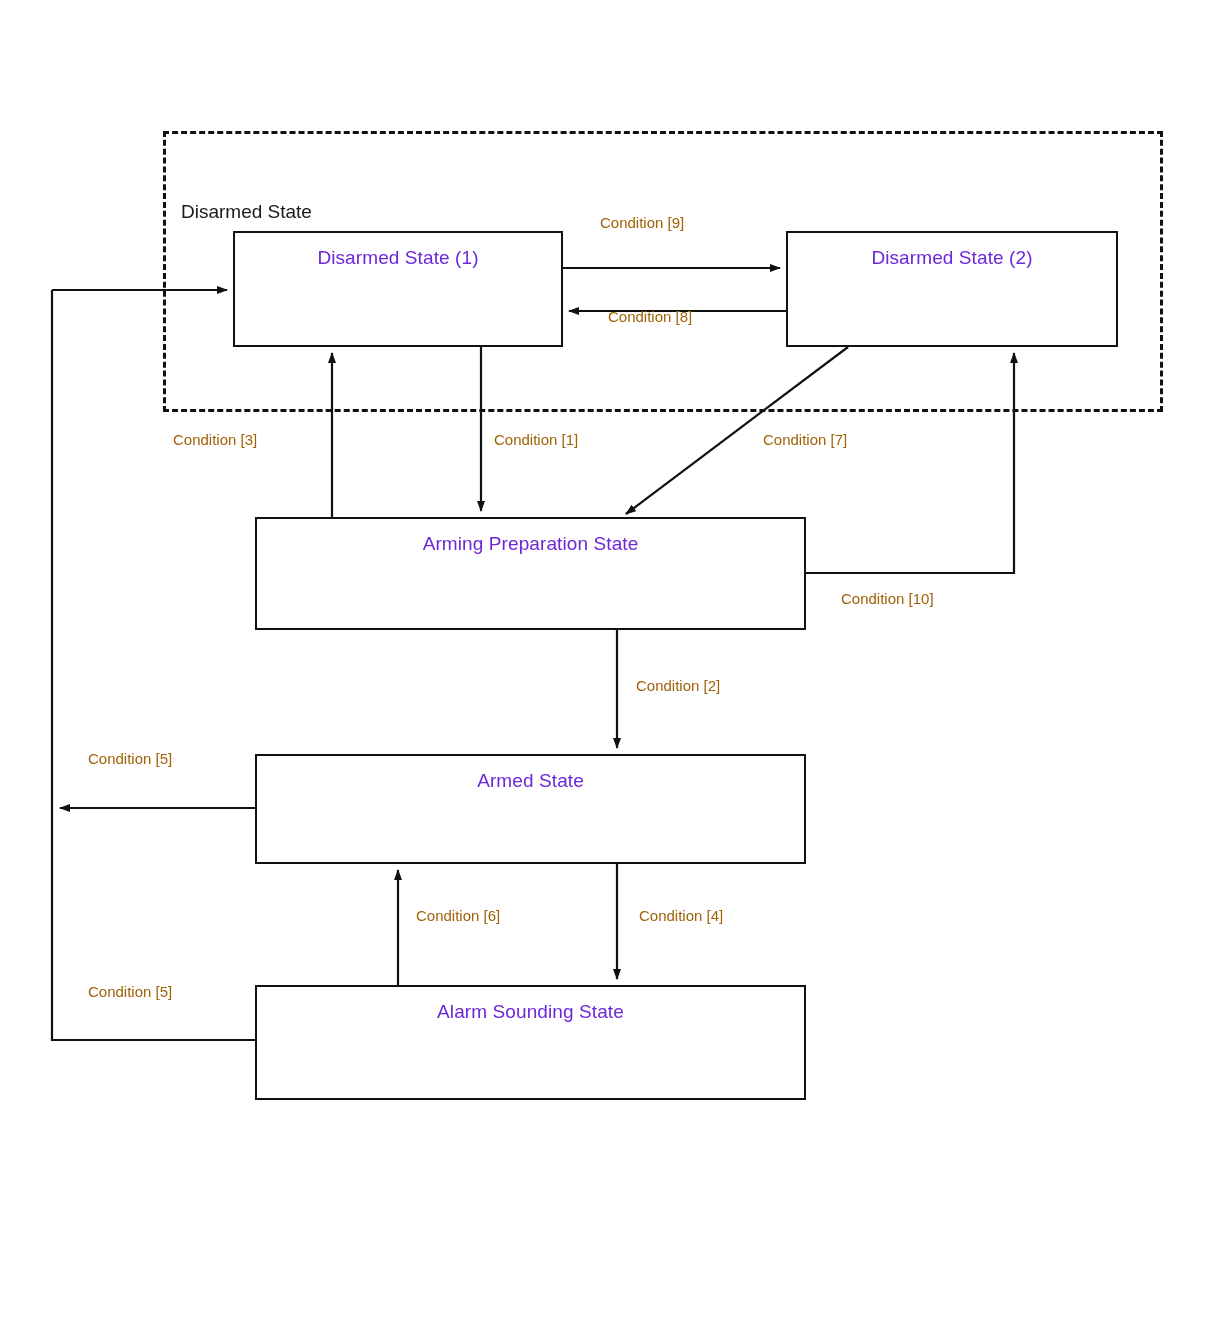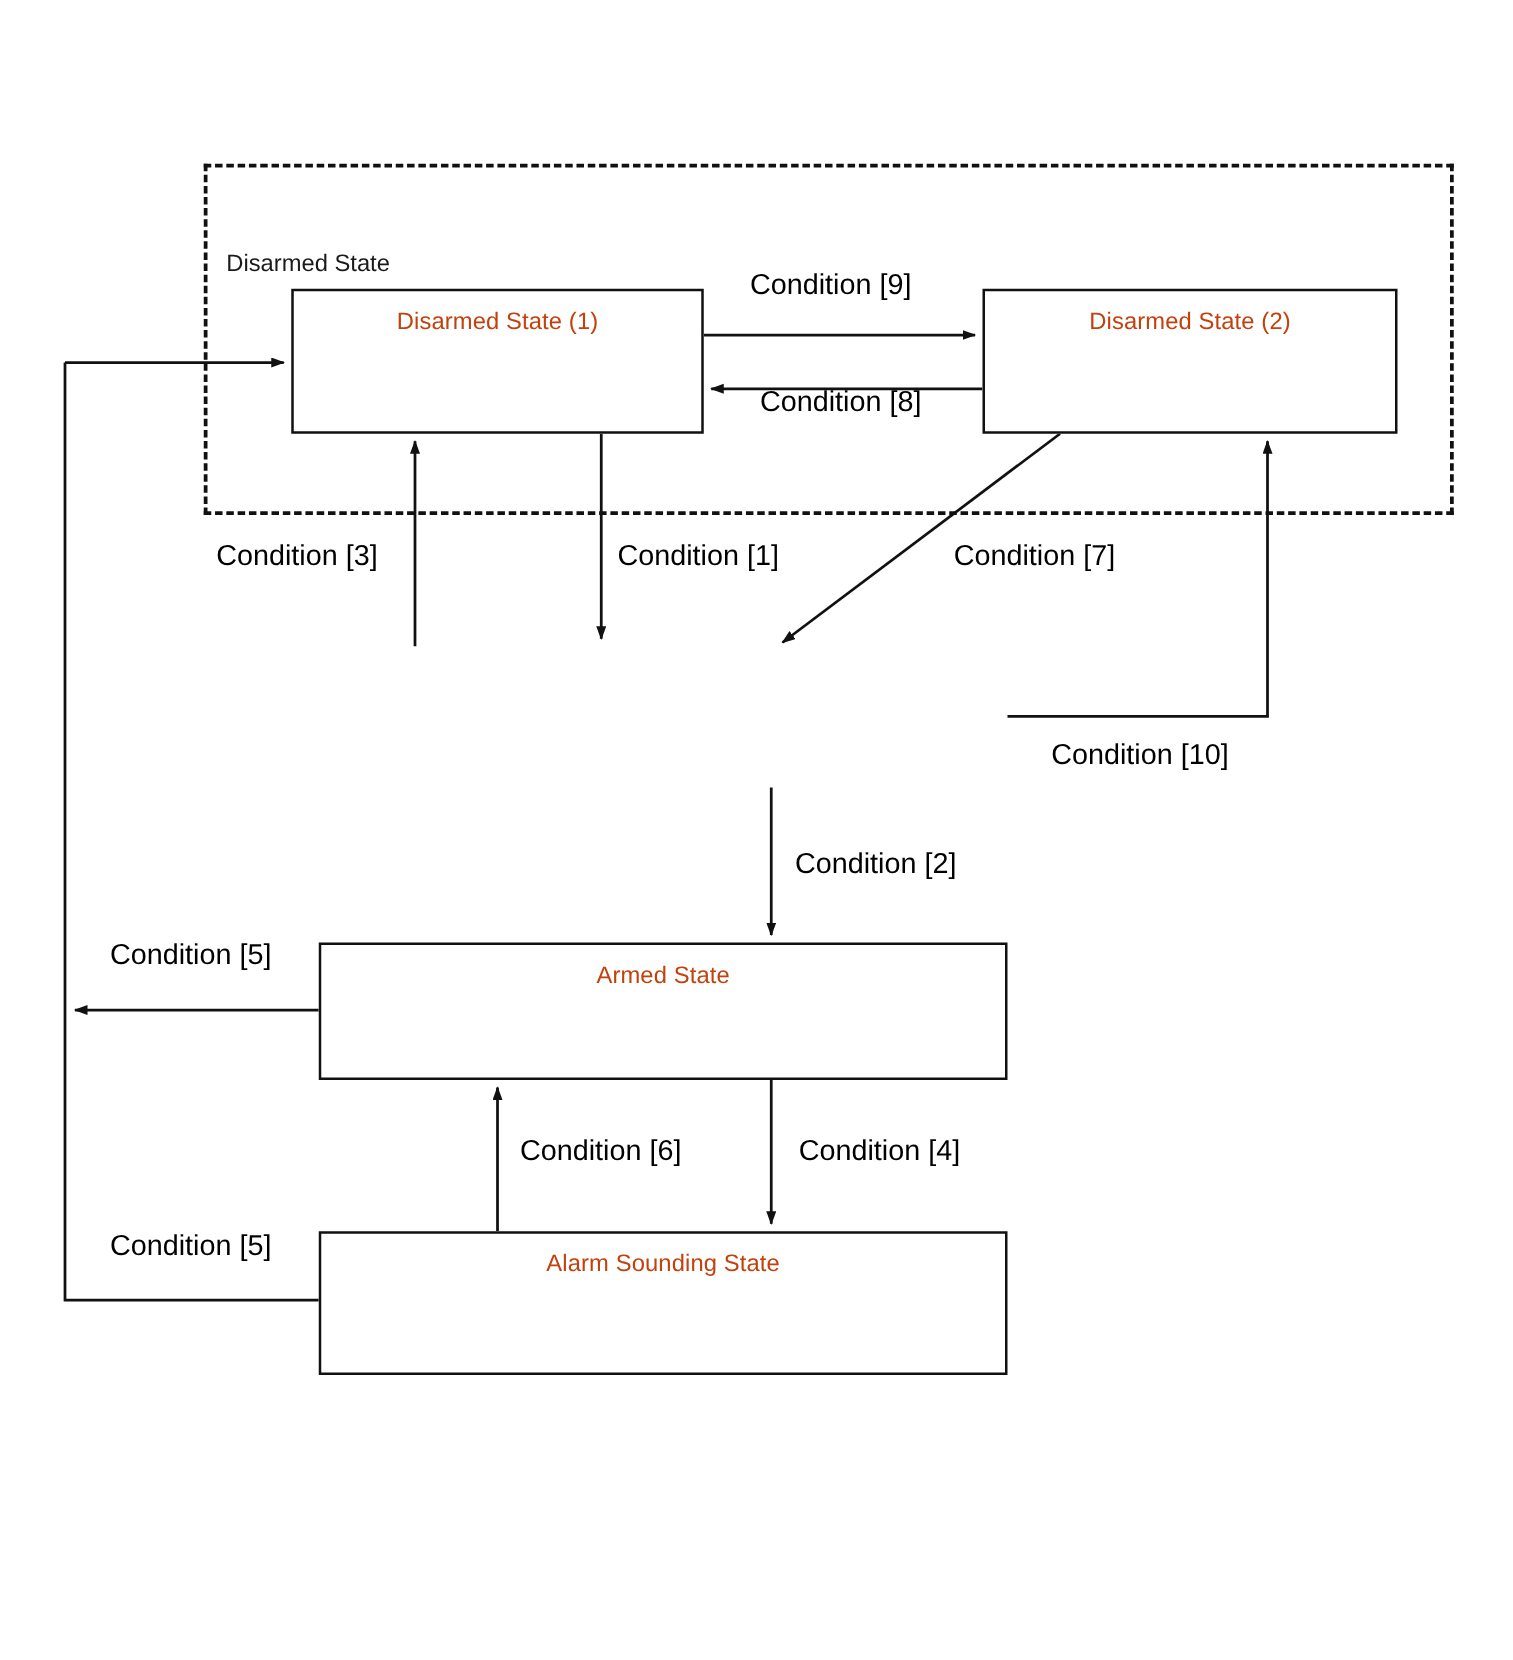--- a/index.html
+++ b/index.html
@@ -5,33 +5,33 @@
   html, body { margin:0; padding:0; background:#ffffff; }
   body { width:1210px; height:1328px; font-family:"Liberation Sans", sans-serif; }
   #diagram { position:relative; width:1210px; height:1328px; overflow:hidden; background:#fff; }
   svg#wires { position:absolute; left:0; top:0; width:1210px; height:1328px; }
   .node {
     position:absolute; box-sizing:border-box;
     border:2px solid #111; background:#ffffff;
   }
   .node .node-label {
     position:absolute; left:0; right:0; top:14px;
-    text-align:center; font-size:19px; color:#c2410c;
+    text-align:center; font-size:19px; color:#6d28d9;
     font-family:"Liberation Sans", sans-serif; letter-spacing:0.1px;
   }
   .group-box {
     position:absolute; box-sizing:border-box;
     border:3px dashed #111; background:transparent;
   }
   .group-title {
     position:absolute; font-size:19px; color:#1a1a1a;
     font-family:"Liberation Sans", sans-serif; white-space:nowrap;
   }
   .edge-label {
-    position:absolute; font-size:23px; color:#000000;
+    position:absolute; font-size:15px; color:#a16207;
     font-family:"Liberation Sans", sans-serif; white-space:nowrap;text-align:right;
   }
 </style>
 </head>
 <body>
 
 <div id="diagram">
 
   <div class="group-box" style="left:163px; top:131px; width:1000px; height:281px;"></div>
   <div class="group-title" style="left:181px; top:154px;margin-top:47px;">Disarmed State</div>
@@ -71,20 +71,23 @@
   </svg>
 
   <div class="node" style="left:233px; top:231px; width:330px; height:116px;">
     <div class="node-label">Disarmed State (1)</div>
   </div>
 
   <div class="node" style="left:786px; top:231px; width:332px; height:116px;">
     <div class="node-label">Disarmed State (2)</div>
   </div>
 
+  <div class="node" style="left:255px; top:517px; width:551px; height:113px;">
+    <div class="node-label">Arming Preparation State</div>
+  </div>
 
   <div class="node" style="left:255px; top:754px; width:551px; height:110px;">
     <div class="node-label">Armed State</div>
   </div>
 
   <div class="node" style="left:255px; top:985px; width:551px; height:115px;">
     <div class="node-label">Alarm Sounding State</div>
   </div>
 
   <div class="edge-label" style="left:600px; top:214px;">Condition [9]</div>

